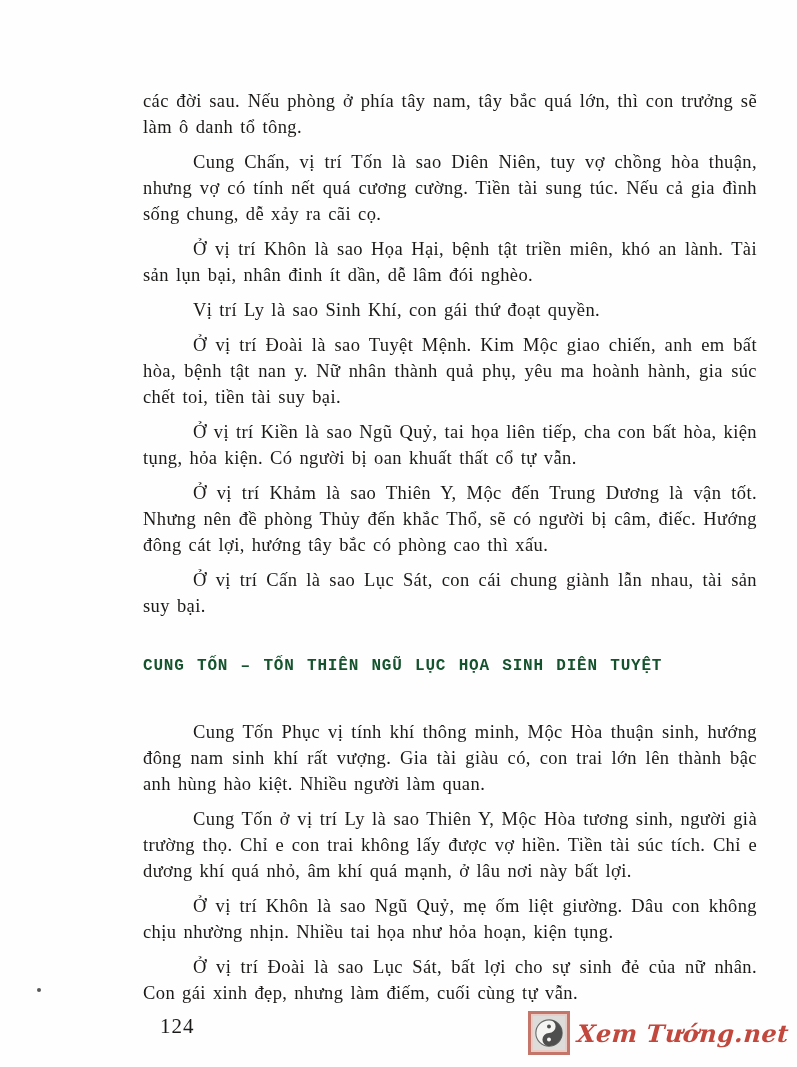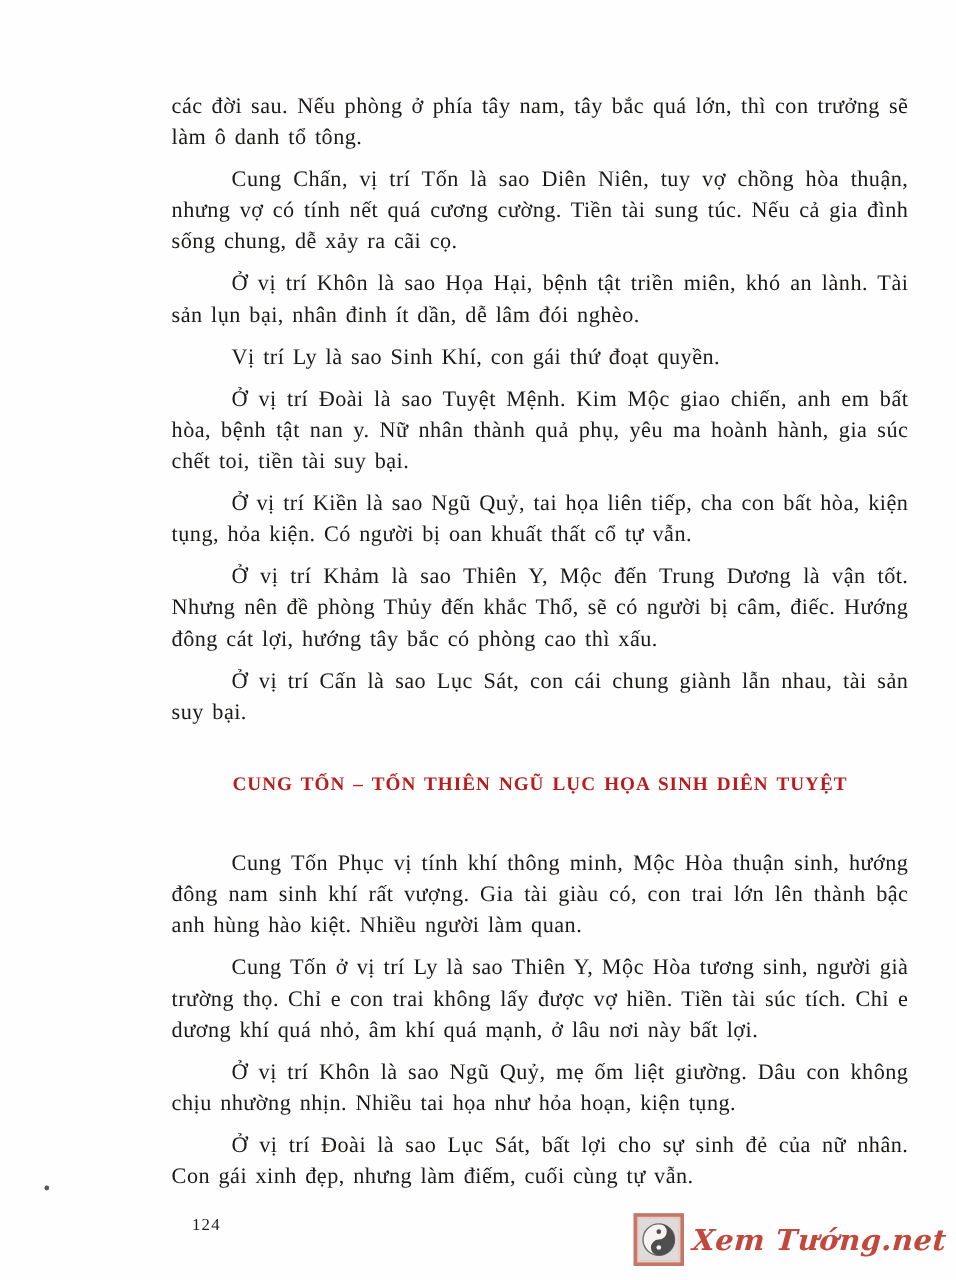--- a/index.html
+++ b/index.html
@@ -11,51 +11,51 @@
     position: relative;
     width: 797px;
     height: 1067px;
     background: #fefefe;
     overflow: hidden;
     font-family: "Liberation Serif", serif;
   }
   .text-block {
     position: absolute;
     left: 143px;
-    top: 76px;
+    top: 88px;
     width: 614px;
     color: #1c1a18;
     font-size: 18.5px;
     line-height: 26px;
     text-align: justify;
     letter-spacing: 0.4px;
     word-spacing: 2px;
   }
   .para {
     margin: 0 0 9px 0;
     text-indent: 50px;
   }
   .para.no-indent {
     text-indent: 0;
   }
   .heading {
-    font-family: Liberation Serif, serif;
+    font-family: Liberation Mono, monospace;
     font-size: 16px;
     font-weight: 600;
     letter-spacing: 0.8px;
-    text-align: center;
+    text-align: left;
     text-indent: 0;
     margin: 34px 0 40px 0;
-    color: #b91c1c;
+    color: #14532d;
   }
   .page-number {
     position: absolute;
     left: 160px;
     top: 1014px;
-    font-size: 14px;
+    font-size: 21px;
     color: #1c1a18;
     letter-spacing: 1px;
   }
   .watermark {
     position: absolute;
     right: 8px;
     bottom: 12px;
     display: flex;
     align-items: center;
     gap: 7px;

